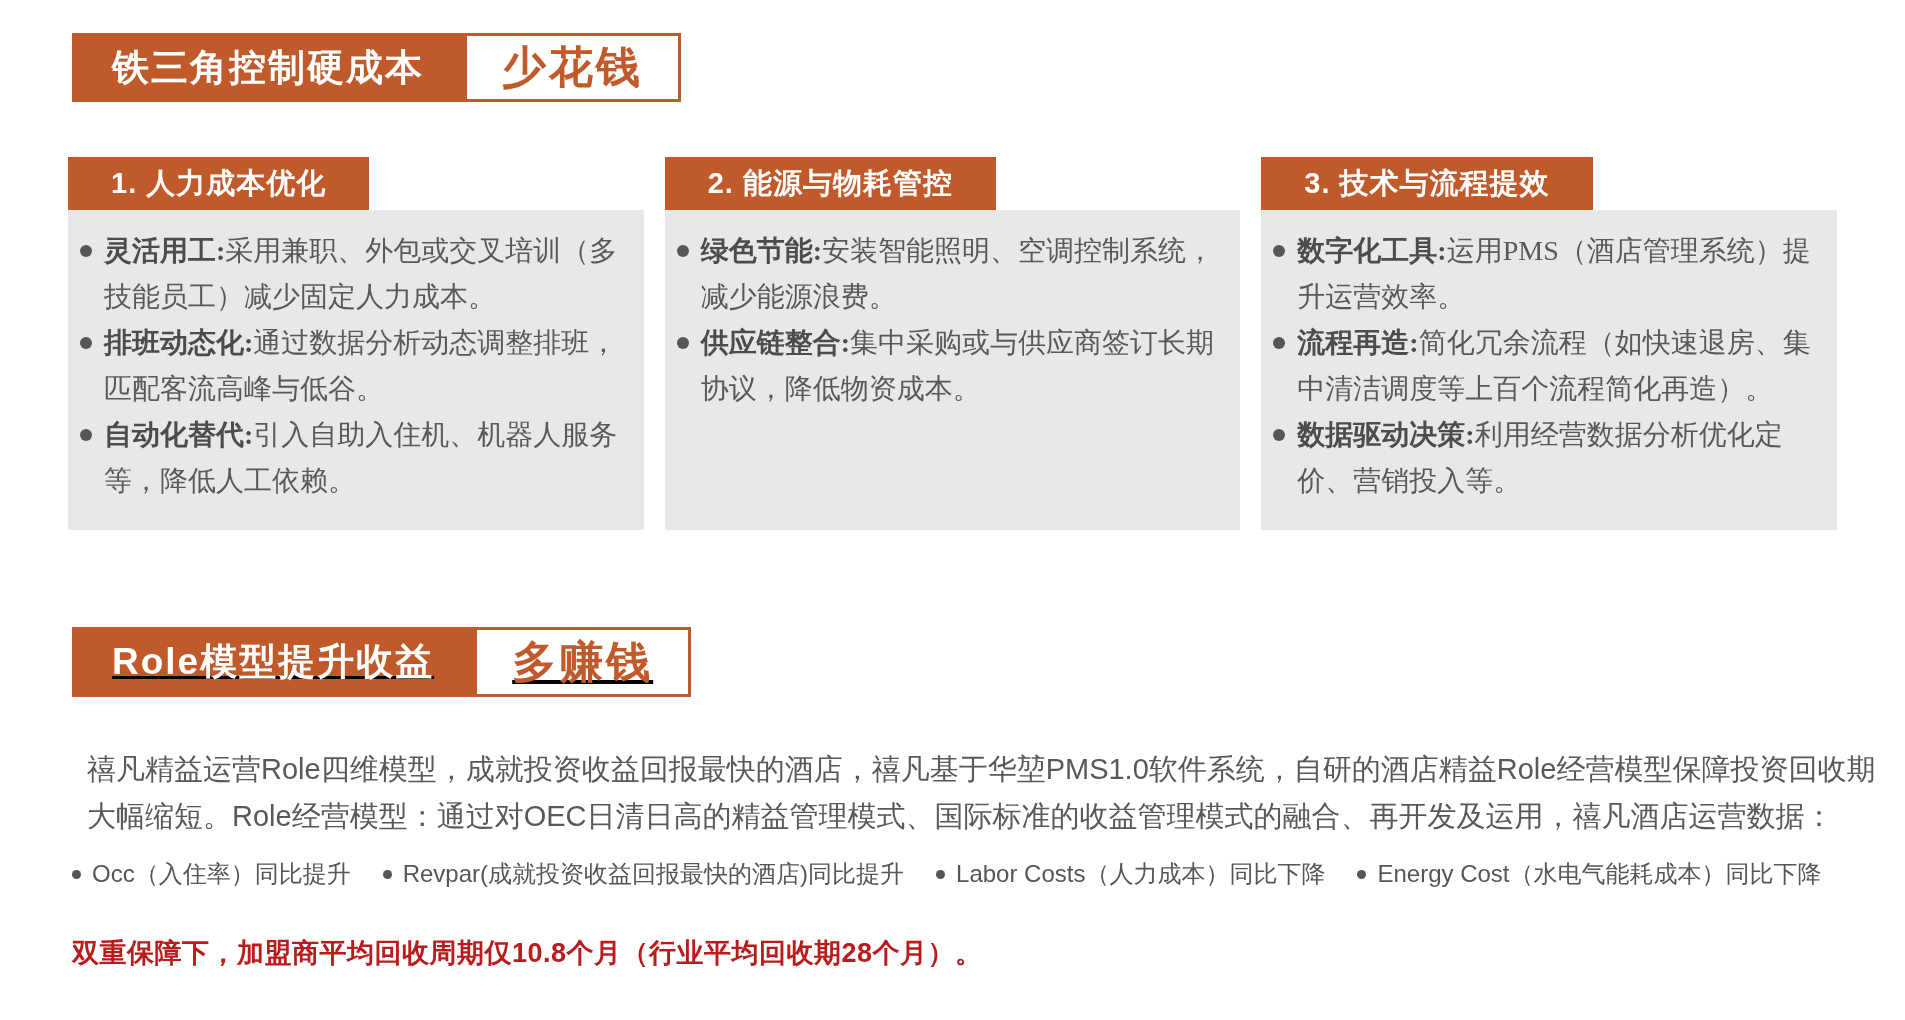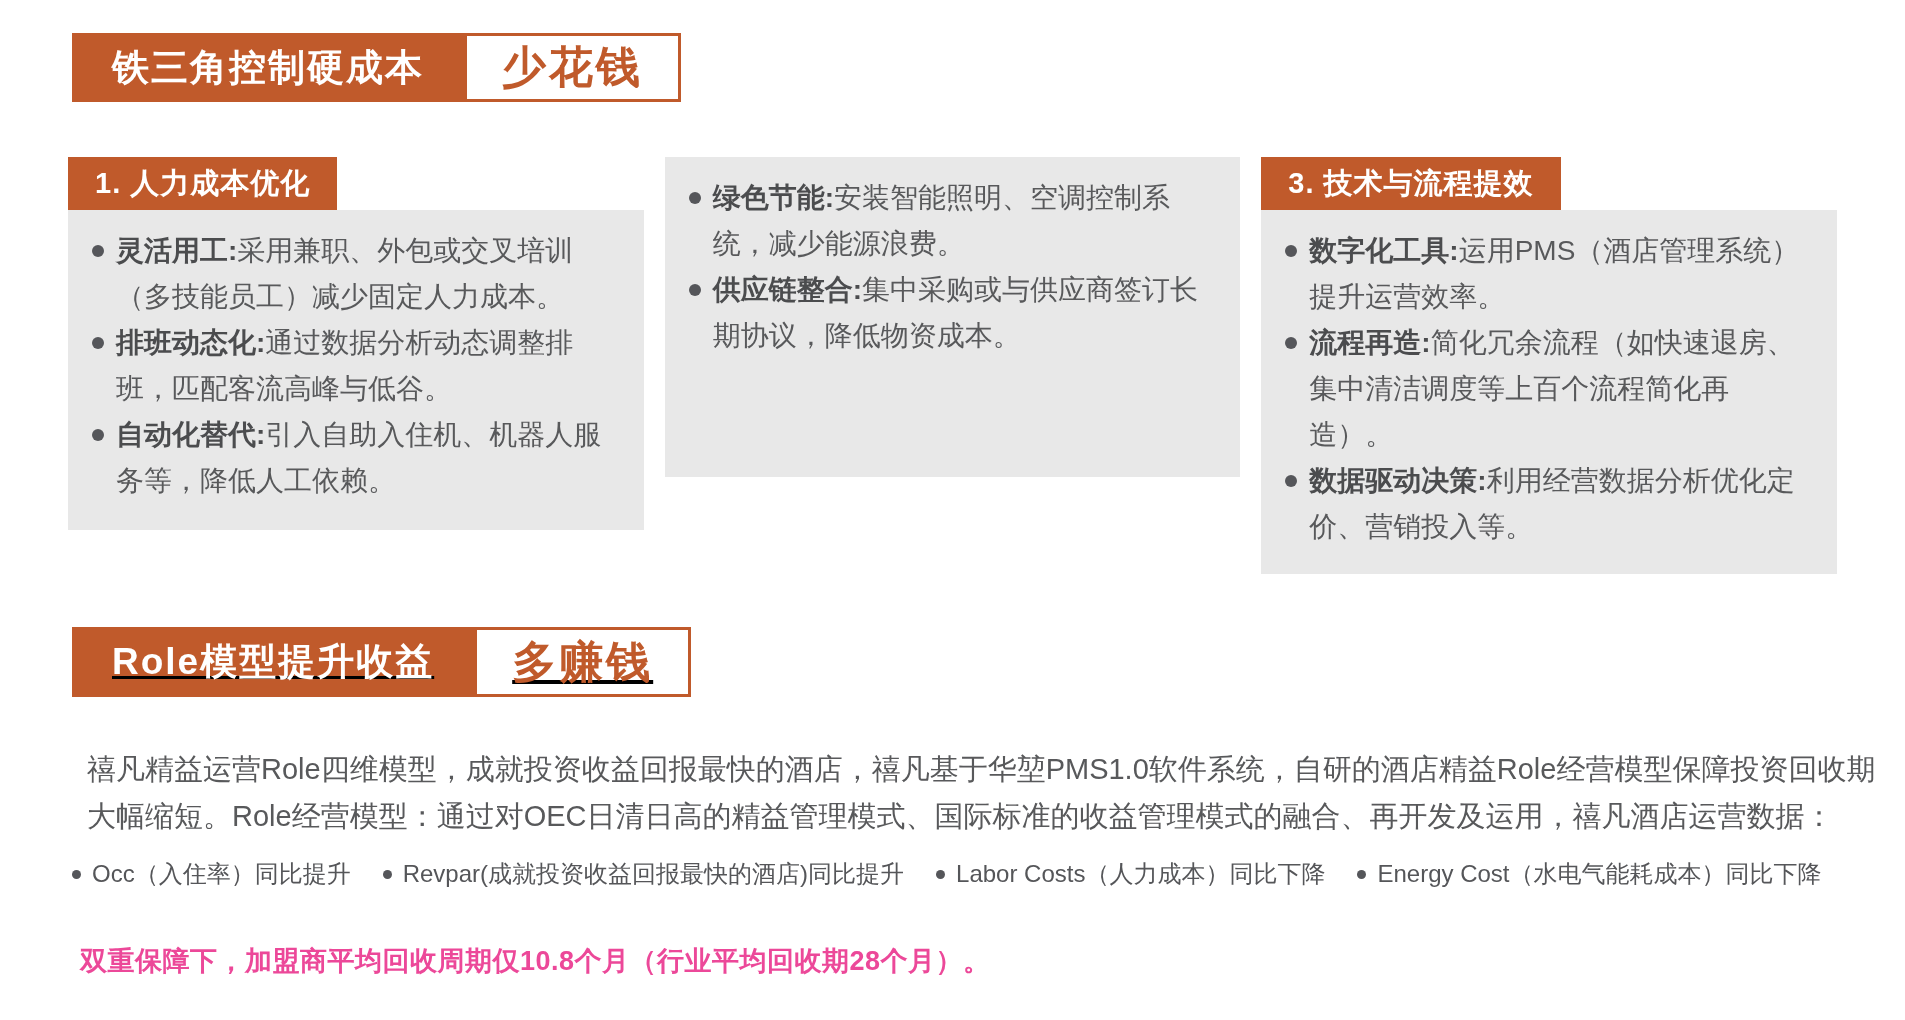--- a/index.html
+++ b/index.html
@@ -24,26 +24,27 @@
     letter-spacing:3px; white-space:nowrap;
   }
   .s1-badge { left:72px; top:33px; height:69px; }
   .s2-badge { left:72px; top:627px; height:70px;text-decoration:underline; }
 
   
   .columns { position:absolute; left:68px; top:157px; width:1769px; display:flex; gap:21px; }
   .col { flex:1; min-width:0; }
   .col-tab {
     display:inline-flex; align-items:center; height:53px; background:#C05A2B;
-    color:#ffffff; font-weight:700; font-size:29px; padding:0 27px;
+    color:#ffffff; font-weight:700; font-size:29px; padding:0 43px;
     box-sizing:border-box; letter-spacing:1px; white-space:nowrap;
   }
   .col-panel {
-    background:#E8E8E8; padding:18px 24px 24px 22px; box-sizing:border-box;
+    background:#E8E8E8; padding:18px 24px 24px 10px; box-sizing:border-box;
     min-height:320px;
+    font-family:Liberation Serif, serif;
   }
   .li { display:flex; align-items:flex-start; }
   .dot {
     width:12px; height:12px; border-radius:50%; background:#55565A;
     margin:17px 12px 0 2px; flex:none;
   }
   .li-text { margin:0; font-size:28px; line-height:46px; color:#58595B; }
   .li-text b { color:#4B4C4E; font-weight:700; }
 
   
@@ -51,22 +52,22 @@
     position:absolute; left:72px; top:731px; width:1792px; margin:15px;
     font-size:29px; line-height:47px; color:#58595B;
   }
   .metrics { position:absolute; left:72px; top:858px; display:flex; gap:32px; }
   .metric { display:flex; align-items:center; font-size:24px; color:#555659; white-space:nowrap; }
   .dot-sm {
     width:9px; height:9px; border-radius:50%; background:#55565A;
     margin-right:11px; flex:none;
   }
   .conclusion {
-    position:absolute; left:72px; top:935px; margin:8px;
-    font-size:27px; font-weight:700; color:#ec4899; letter-spacing:0.5px;
+    position:absolute; left:72px; top:935px; margin:0;
+    font-size:27px; font-weight:700; color:#b91c1c; letter-spacing:0.5px;
   }
 </style>
 </head>
 <body>
 
 <div class="page">
 
   <div class="badge s1-badge">
     <div class="badge-main">铁三角控制硬成本</div>
     <div class="badge-tag">少花钱</div>
@@ -86,20 +87,21 @@
           <p class="li-text"><b>排班动态化:</b><span>通过数据分析动态调整排班，匹配客流高峰与低谷。</span></p>
         </div>
         <div class="li">
           <span class="dot"></span>
           <p class="li-text"><b>自动化替代:</b><span>引入自助入住机、机器人服务等，降低人工依赖。</span></p>
         </div>
       </div>
     </div>
 
     <div class="col">
+      <div class="col-tab">2. 能源与物耗管控</div>
       <div class="col-panel">
         <div class="li">
           <span class="dot"></span>
           <p class="li-text"><b>绿色节能:</b><span>安装智能照明、空调控制系统，减少能源浪费。</span></p>
         </div>
         <div class="li">
           <span class="dot"></span>
           <p class="li-text"><b>供应链整合:</b><span>集中采购或与供应商签订长期协议，降低物资成本。</span></p>
         </div>
       </div>

